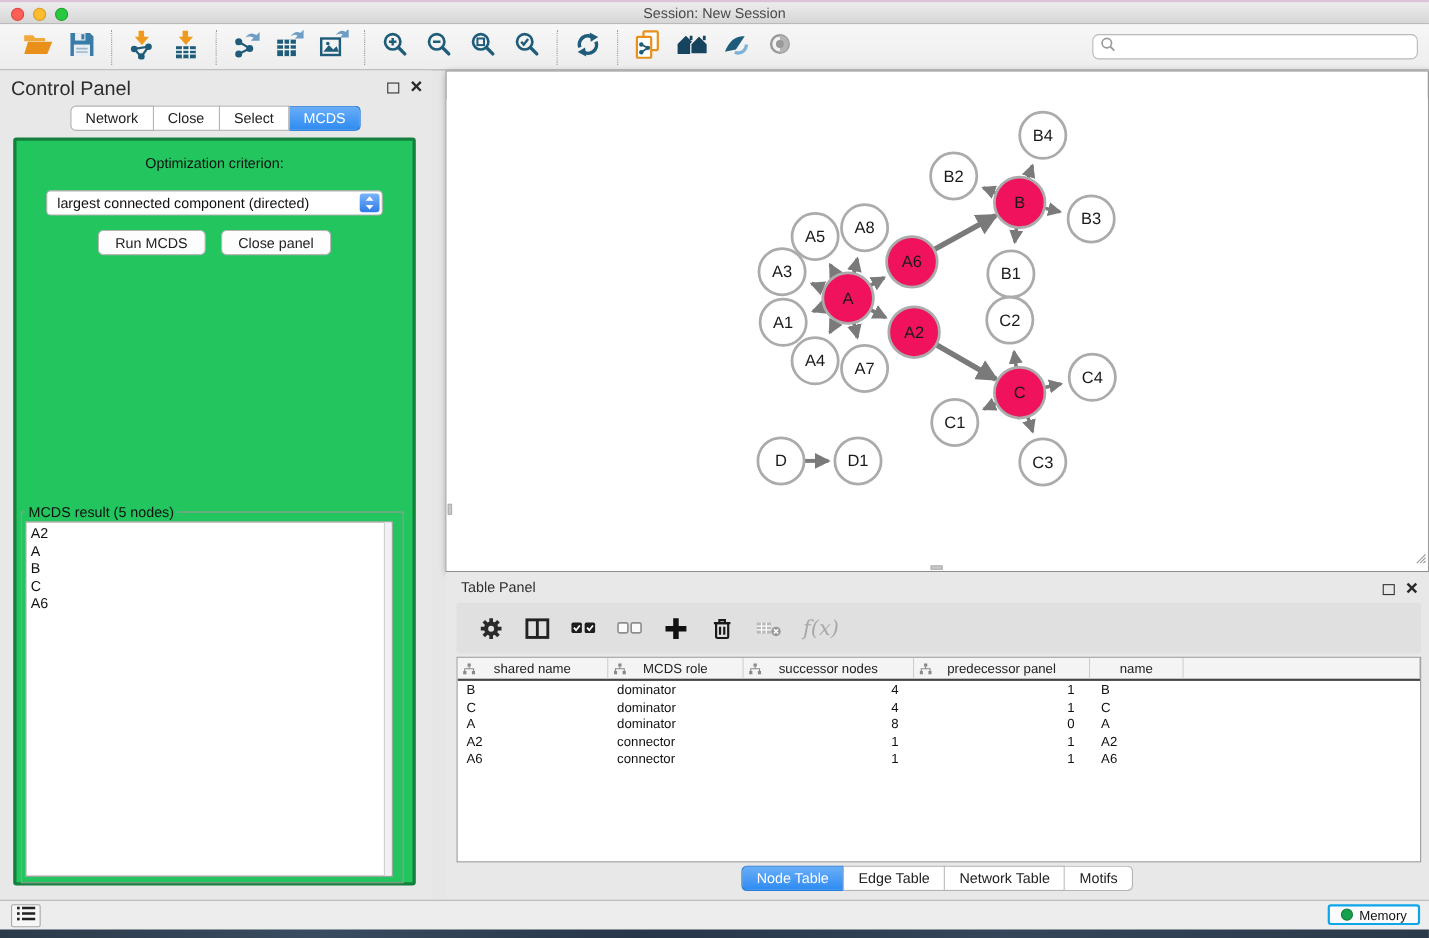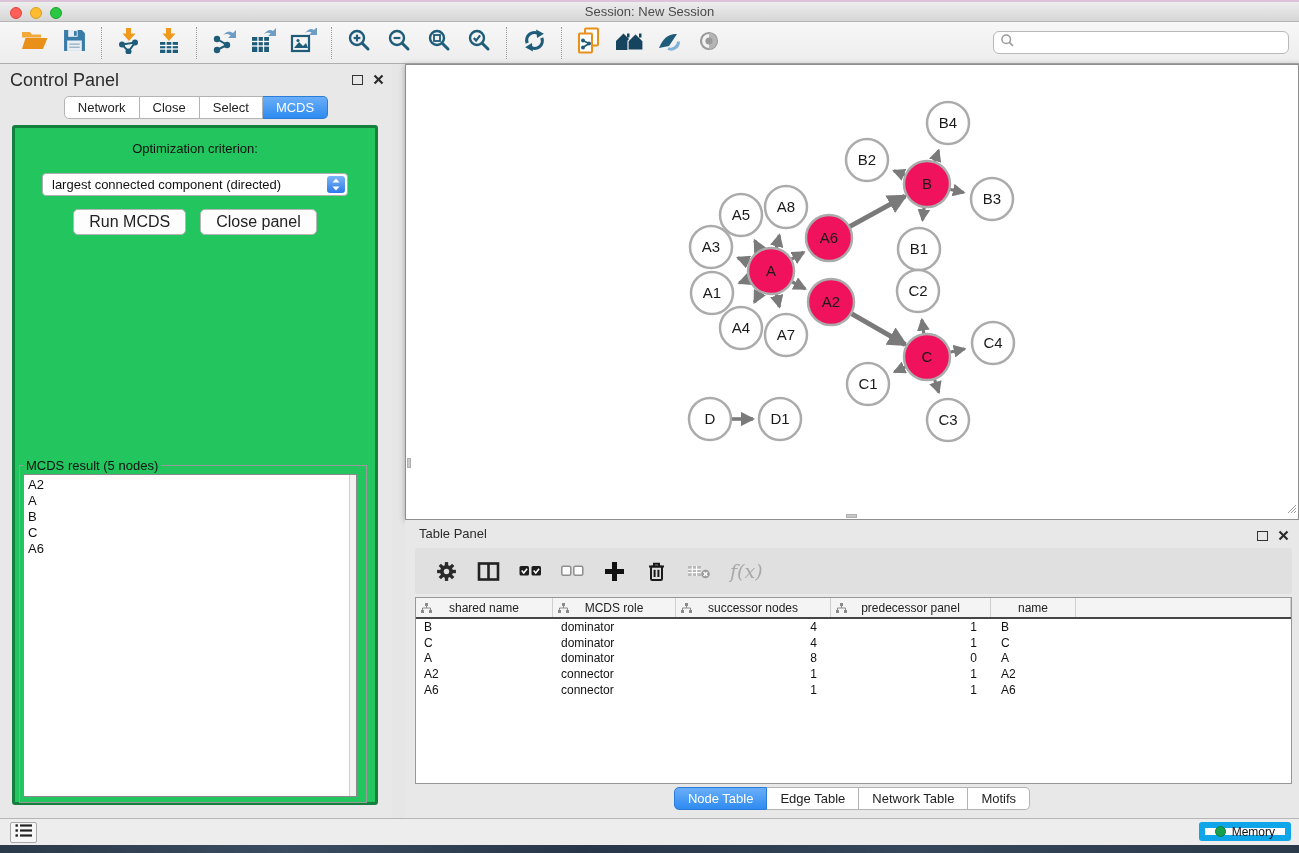--- a/index.html
+++ b/index.html
@@ -42,21 +42,21 @@
   .cp-content { position:absolute; left:12px; right:14px; top:61px; height:680px; background:#22c55e;
     border:3px solid #15803d; border-radius:3px; }
   .opt-label { margin-top:13px; text-align:center; font-size:13px; color:#111; }
   .criterion { margin:17px auto 0; width:306px; height:23px; background:#fff; border:1px solid #b0b0b0;
     border-radius:4px; display:flex; align-items:center; position:relative; }
   .criterion .val { flex:1; font-size:13px; color:#111; padding-left:9px; white-space:nowrap; }
   .stepper { position:absolute; right:2px; top:2px; width:18px; height:17px; border-radius:3px;
     background:linear-gradient(#7ab5f9,#2f7ae8); display:flex; flex-direction:column; align-items:center; justify-content:center; }
   .stepper svg { display:block; }
   .cp-buttons { margin-top:13px; display:flex; justify-content:center; gap:14px; }
-  .btn { background:#fdfdfd; border:1px solid #b5b5b5; border-radius:5px; padding:3px 15px; font-size:16px; color:#222;
+  .btn { background:#fdfdfd; border:1px solid #b5b5b5; border-radius:5px; padding:3px 15px; font-size:13px; color:#222;
     font-family:"Liberation Sans",sans-serif; }
   fieldset.result { position:absolute; left:4px; right:8px; top:330px; height:345px; border:1px solid #9a9a9a; background:transparent; }
   fieldset.result legend { font-size:13px; color:#111; margin-left:3px; padding:0 3px; }
   .result-list { position:absolute; left:3px; right:9px; top:1px; bottom:5px; background:#fff; border:1px solid #8a8a8a; }
   .result-track { position:absolute; right:0; top:0; bottom:0; width:7px; background:#f1f1f1; border-left:1px solid #d0d0d0; }
   .result-item { font-size:13px; color:#111; line-height:16px; padding-left:4px; }
   .result-item:first-child { padding-top:2px; }
 
   
   .nw { position:absolute; left:405px; top:64px; width:894px; height:456px; background:#fff;
@@ -88,21 +88,21 @@
   .trow { display:grid; grid-template-columns:var(--cols); height:15.8px; align-items:center; }
   .td { font-size:12px; color:#111; padding-left:8px; white-space:nowrap; }
   .td.num { text-align:right; padding-right:14px; }
   .td.namec { padding-left:10px; }
   .tp-tabs { position:absolute; left:0; right:0; bottom:8px; text-align:center; }
 
   
   .statusbar { position:absolute; left:0; top:818px; width:1299px; height:27px; background:#ededed; border-top:1px solid #b6b6b6; }
   .list-btn { position:absolute; left:10px; top:3px; width:27px; height:21px; background:#f6f6f6; border:1px solid #a8a8a8;
     border-radius:2px; display:flex; align-items:center; justify-content:center; }
-  .mem-btn { position:absolute; right:8px; top:3px; height:19px; background:#fcfcfc; border:6px solid #0ea5e9; border-radius:3px;
+  .mem-btn { position:absolute; right:8px; top:3px; height:19px; background:#fcfcfc; border:2px solid #0ea5e9; border-radius:3px;
     display:flex; align-items:center; gap:6px; padding:0 10px; font-size:12px; color:#111; }
   .mem-dot { width:11px; height:11px; border-radius:50%; background:#17a04d; border:1px solid #0e8038; }
   .desktop-strip { position:absolute; left:0; top:845px; width:1299px; height:8px;
     background:linear-gradient(90deg,#2b3a4a,#3a4c60 22%,#273648 45%,#35465a 70%,#2b3a4a); }
 </style>
 </head>
 <body>
 
 <div class="app">
 

